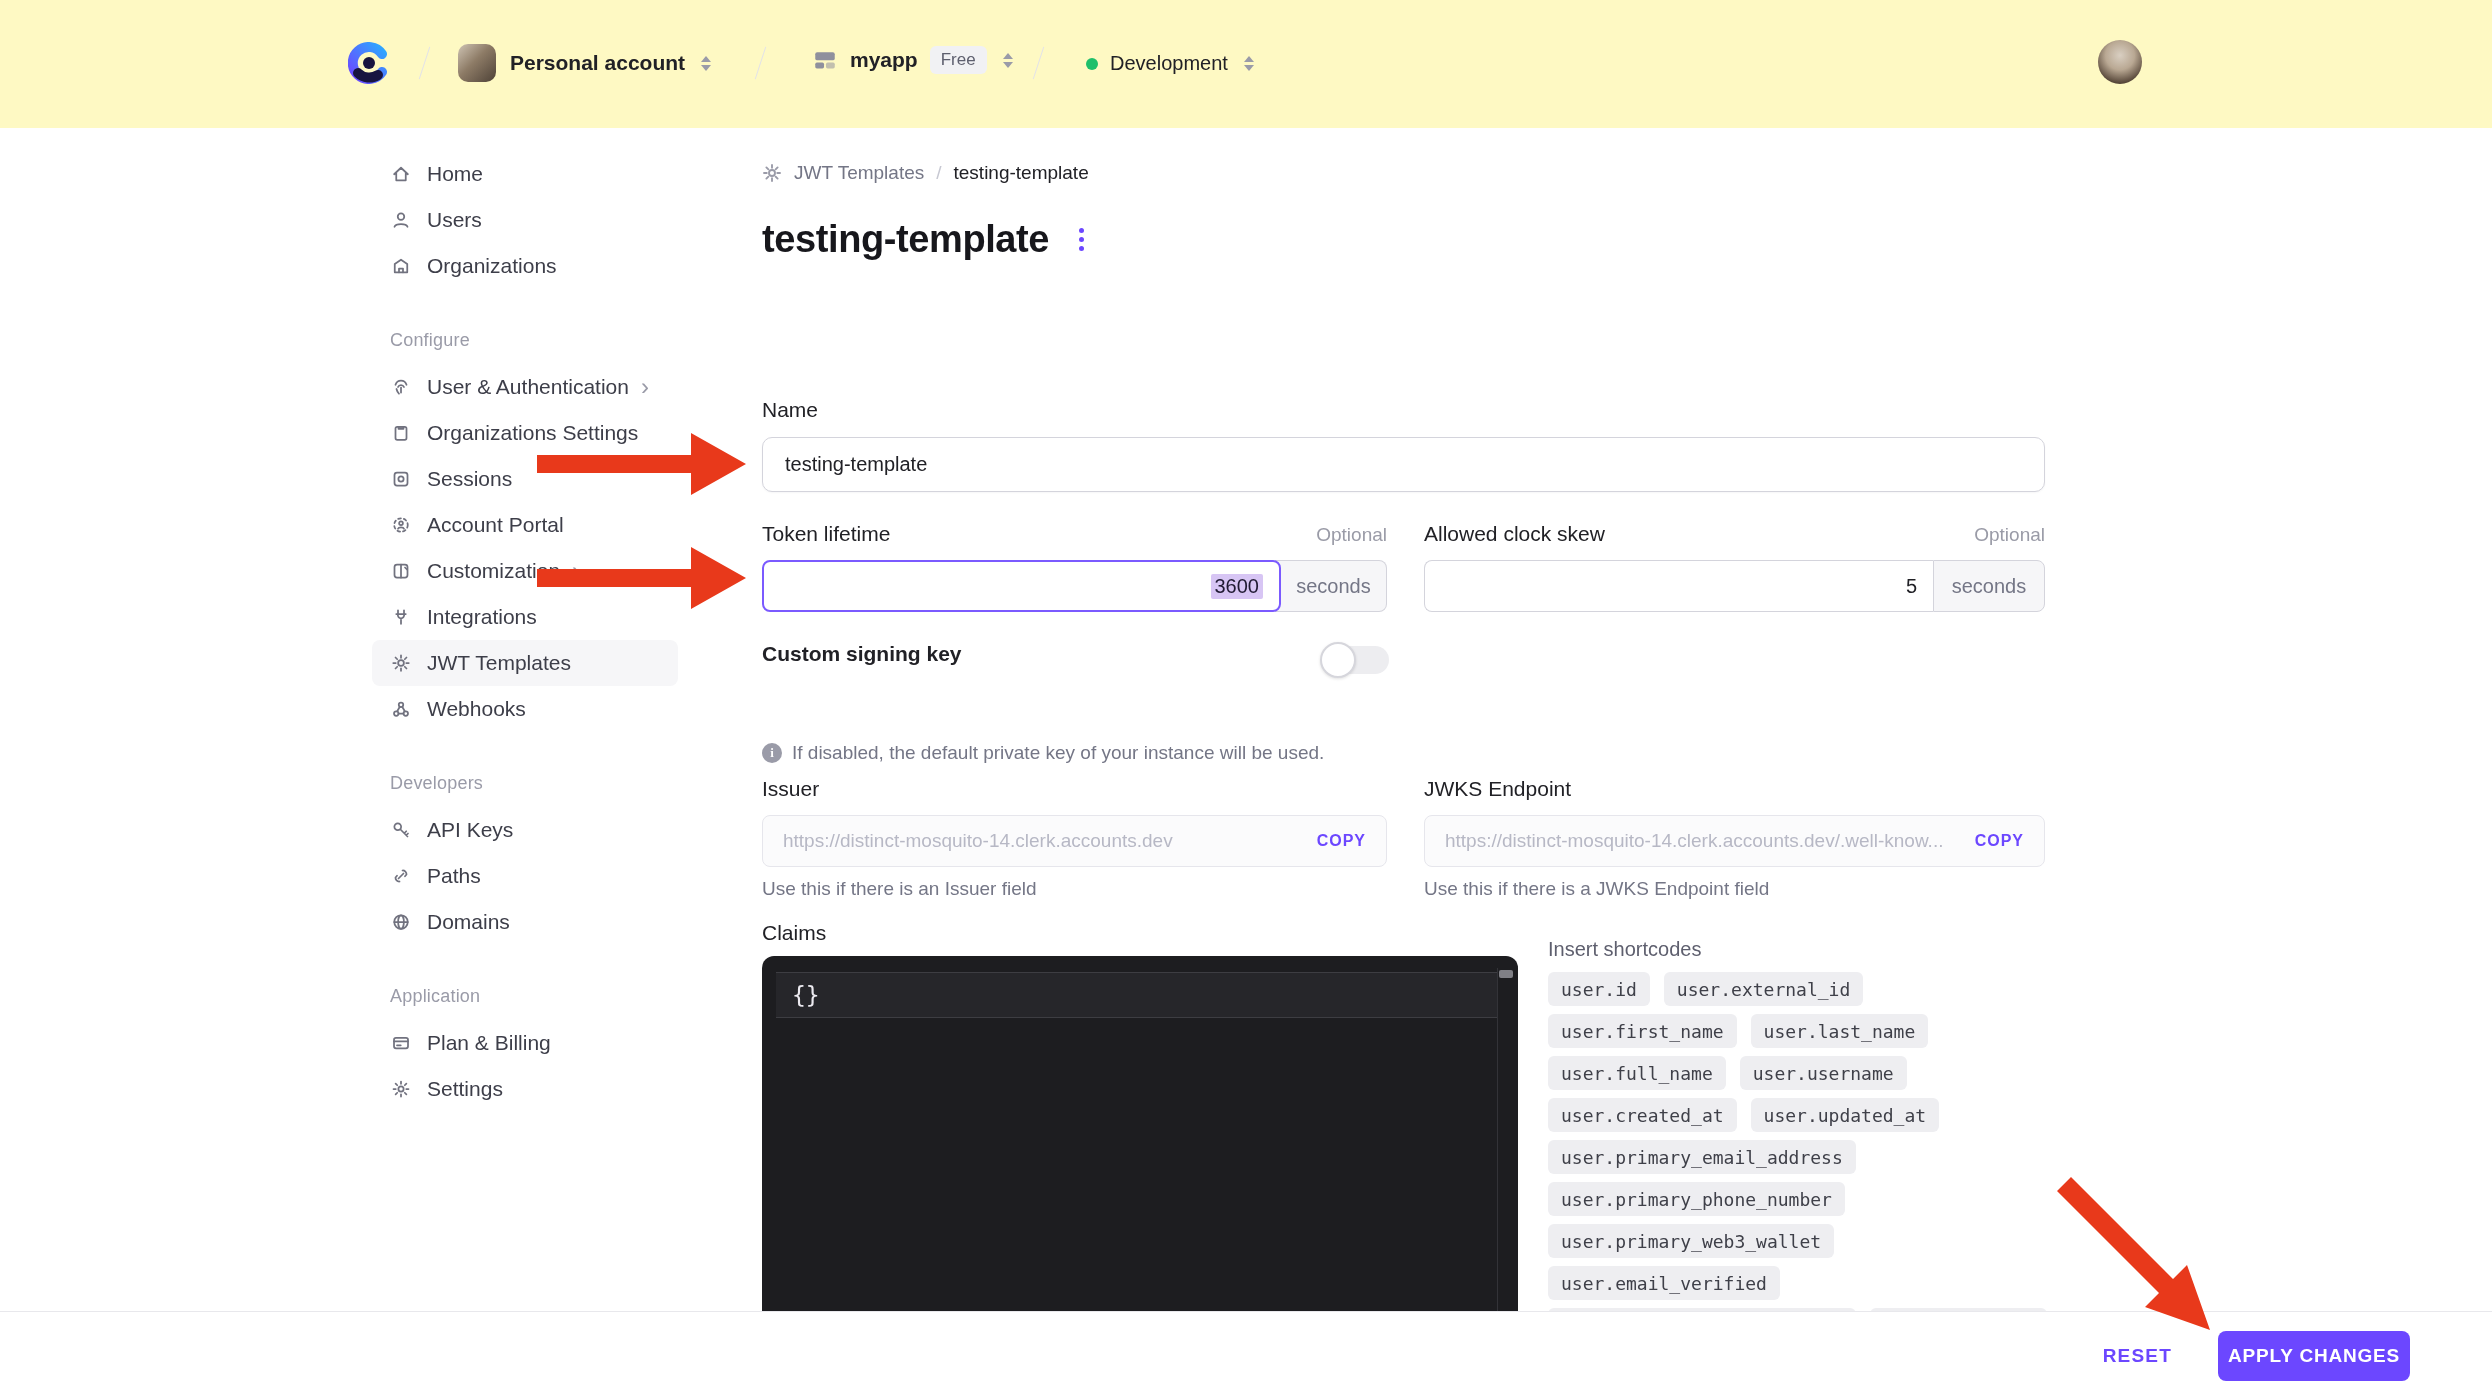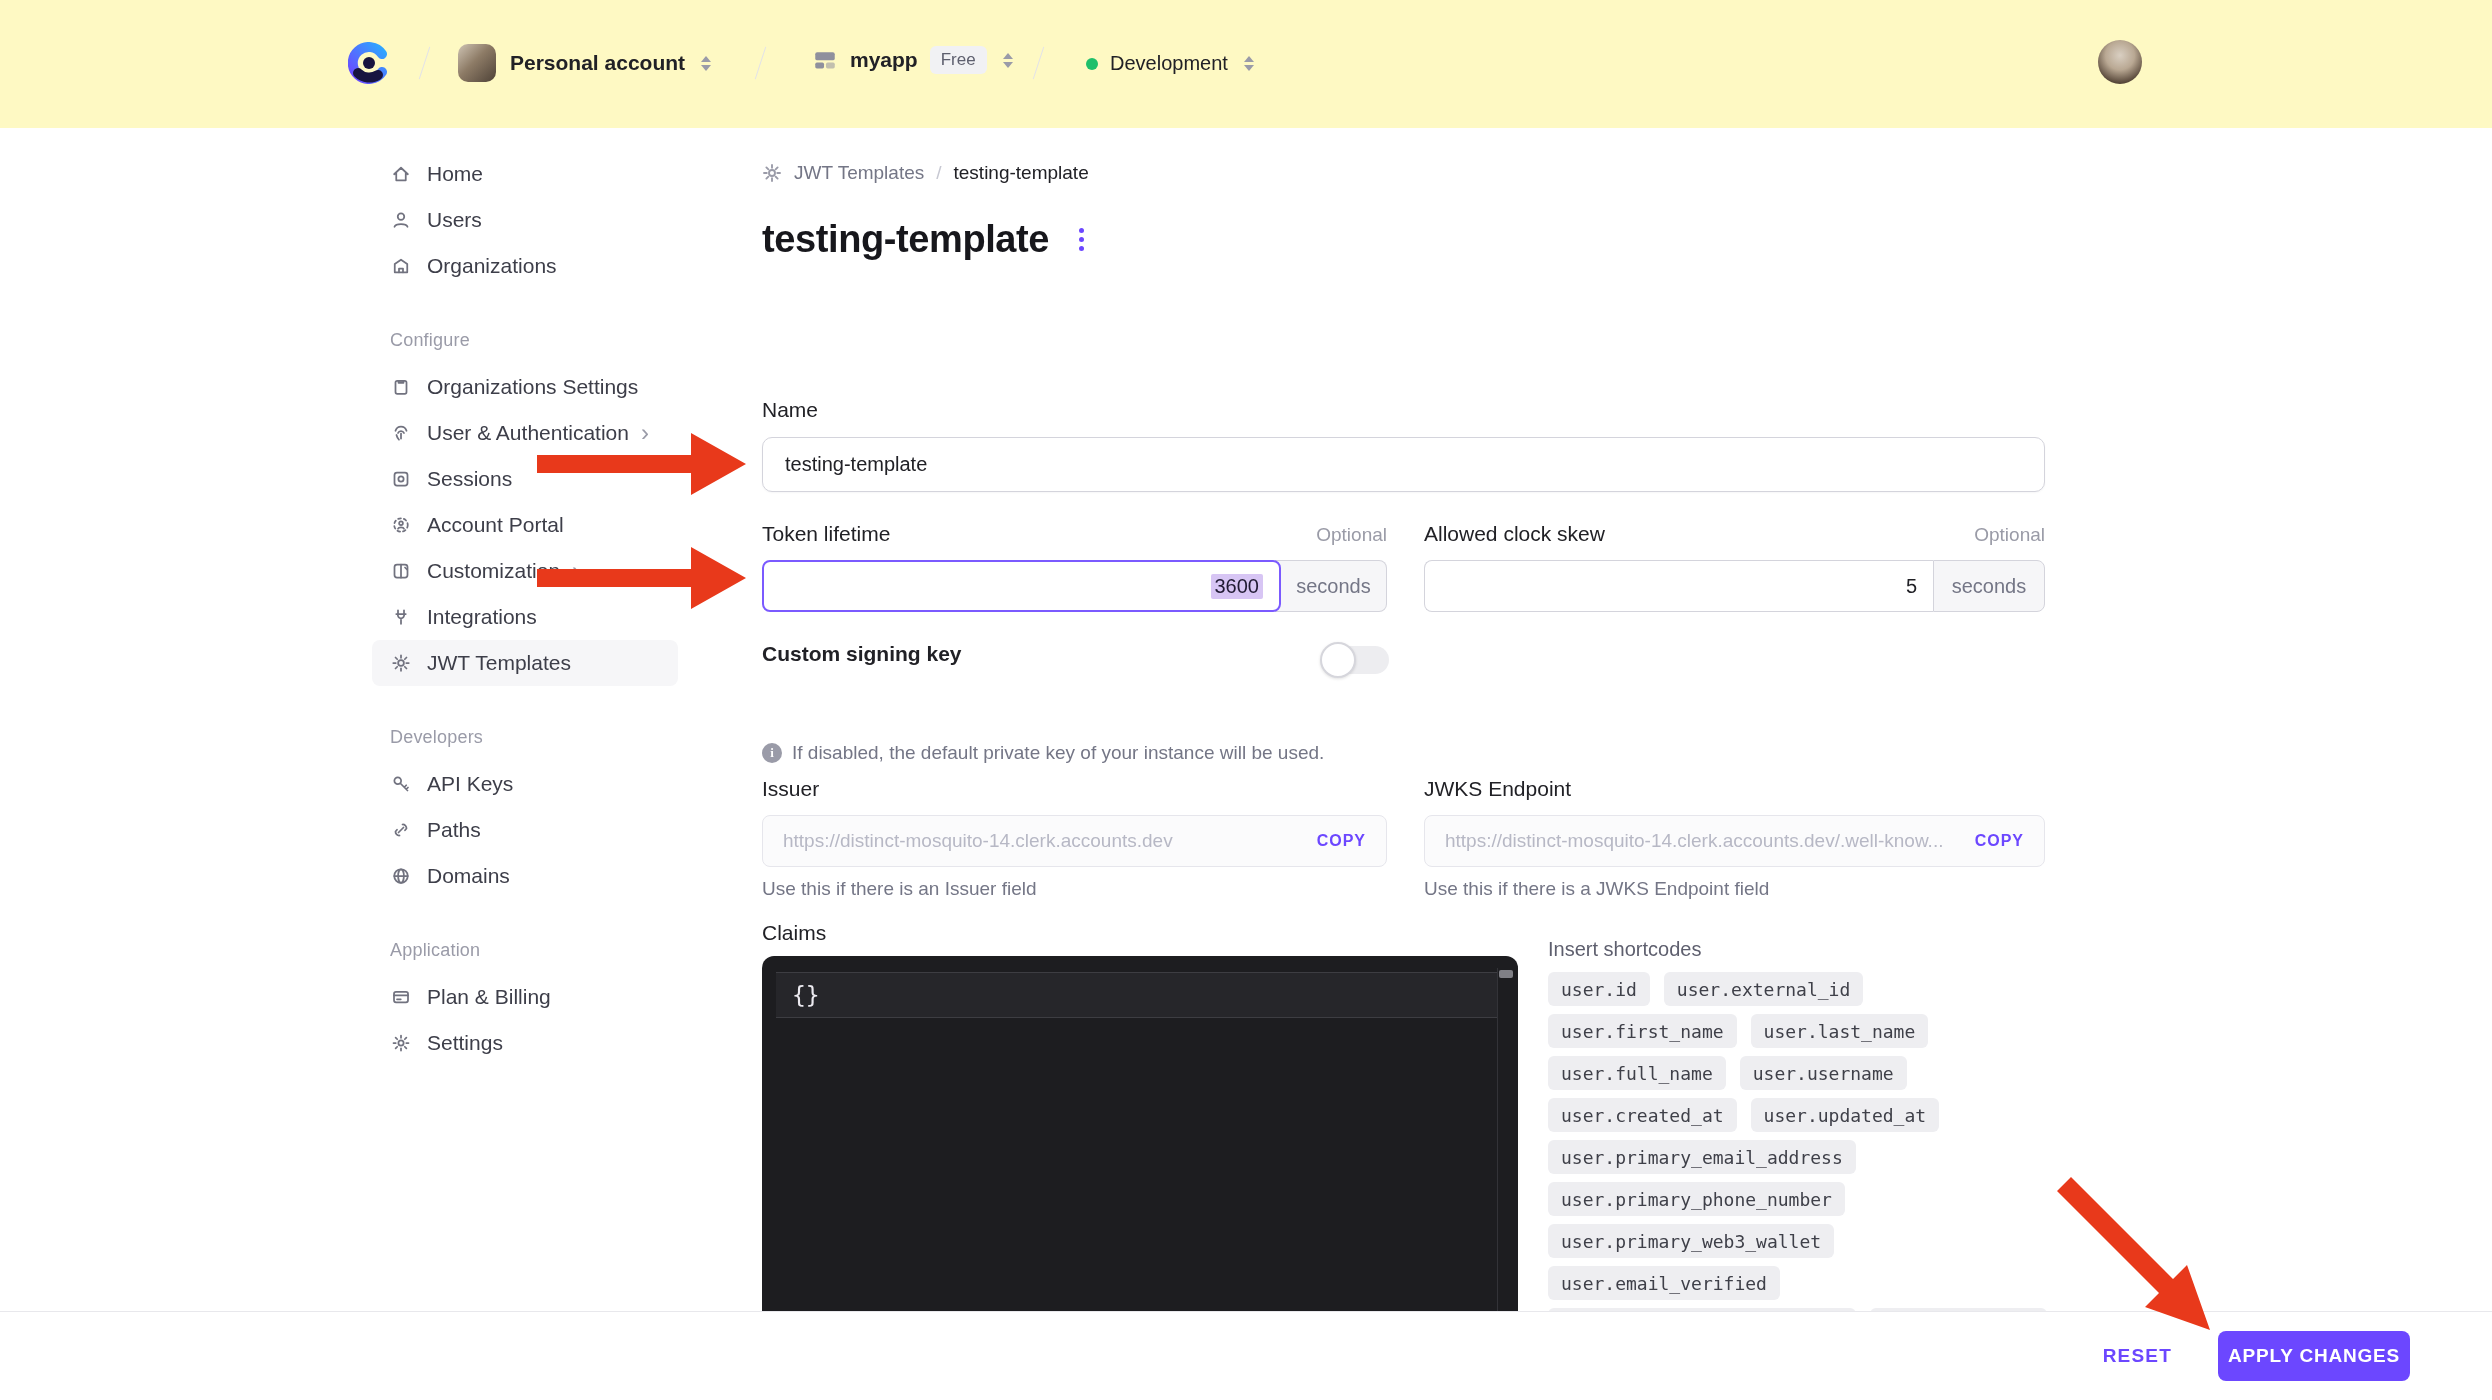--- a/index.html
+++ b/index.html
@@ -227,41 +227,41 @@
             <path d="M3 13V6.4L8 3l5 3.4V13H3z"></path>
             <path d="M6.4 13v-3h3.2v3"></path>
           </svg>
         </span>
         <span class="side-label">Organizations</span>
       </div>
       <div class="side-section">Configure</div>
       <div class="side-item">
         <span class="side-icon">
           <svg viewBox="0 0 16 16" fill="none" stroke="#71727f" stroke-width="1.4" stroke-linecap="round" stroke-linejoin="round">
-            <rect x="3.6" y="3" width="8.8" height="10.4" rx="1.4"></rect>
-            <path d="M6 3h4v1.6H6z"></path>
-          </svg>
-        </span>
-        <span class="side-label">Organizations Settings</span>
-      </div>
-      <div class="side-item">
-        <span class="side-icon">
-          <svg viewBox="0 0 16 16" fill="none" stroke="#71727f" stroke-width="1.4" stroke-linecap="round" stroke-linejoin="round">
             <path d="M3.6 6.2a4.6 4.6 0 0 1 8.8 0"></path>
             <path d="M5.6 8a2.6 2.6 0 0 1 4.8 0"></path>
             <path d="M8 8.4v4"></path>
             <path d="M4.4 9.6c.4 1.8 1.2 3 2 3.8"></path>
           </svg>
         </span>
         <span class="side-label">User &amp; Authentication</span>
         <span class="side-chevron">›</span>
       </div>
       <div class="side-item">
         <span class="side-icon">
           <svg viewBox="0 0 16 16" fill="none" stroke="#71727f" stroke-width="1.4" stroke-linecap="round" stroke-linejoin="round">
+            <rect x="3.6" y="3" width="8.8" height="10.4" rx="1.4"></rect>
+            <path d="M6 3h4v1.6H6z"></path>
+          </svg>
+        </span>
+        <span class="side-label">Organizations Settings</span>
+      </div>
+      <div class="side-item">
+        <span class="side-icon">
+          <svg viewBox="0 0 16 16" fill="none" stroke="#71727f" stroke-width="1.4" stroke-linecap="round" stroke-linejoin="round">
             <rect x="2.8" y="2.8" width="10.4" height="10.4" rx="2"></rect>
             <circle cx="8" cy="8" r="2.1"></circle>
           </svg>
         </span>
         <span class="side-label">Sessions</span>
       </div>
       <div class="side-item">
         <span class="side-icon">
           <svg viewBox="0 0 16 16" fill="none" stroke="#71727f" stroke-width="1.4" stroke-linecap="round" stroke-linejoin="round">
             <circle cx="8" cy="8" r="5.4" stroke-dasharray="2.2 2.4"></circle>
@@ -290,20 +290,31 @@
         <span class="side-label">Integrations</span>
       </div>
       <div class="side-item active">
         <span class="side-icon">
           <svg viewBox="0 0 16 16" fill="none" stroke="#71727f" stroke-width="1.4" stroke-linecap="round" stroke-linejoin="round">
             <circle cx="8" cy="8" r="2.3"></circle>
             <path d="M8 1.8v2M8 12.2v2M1.8 8h2M12.2 8h2M3.6 3.6 5 5M11 11l1.4 1.4M3.6 12.4 5 11M11 5l1.4-1.4"></path>
           </svg>
         </span>
         <span class="side-label">JWT Templates</span>
+      </div>
+      <div class="side-item">
+        <span class="side-icon">
+          <svg viewBox="0 0 16 16" fill="none" stroke="#71727f" stroke-width="1.4" stroke-linecap="round" stroke-linejoin="round">
+            <circle cx="8" cy="4.6" r="1.8"></circle>
+            <circle cx="4.2" cy="11.6" r="1.8"></circle>
+            <circle cx="11.8" cy="11.6" r="1.8"></circle>
+            <path d="M7 6.2 5 9.8M9 6.2l2 3.6M6 11.6h4"></path>
+          </svg>
+        </span>
+        <span class="side-label">Webhooks</span>
       </div>
       <div class="side-section">Developers</div>
       <div class="side-item">
         <span class="side-icon">
           <svg viewBox="0 0 16 16" fill="none" stroke="#71727f" stroke-width="1.4" stroke-linecap="round" stroke-linejoin="round">
             <circle cx="5.4" cy="5.4" r="2.7"></circle>
             <path d="M7.4 7.4 13.2 13.2M10.6 10.6l1.6-1.6M12.2 12.2l1.4-1.4"></path>
           </svg>
         </span>
         <span class="side-label">API Keys</span>

